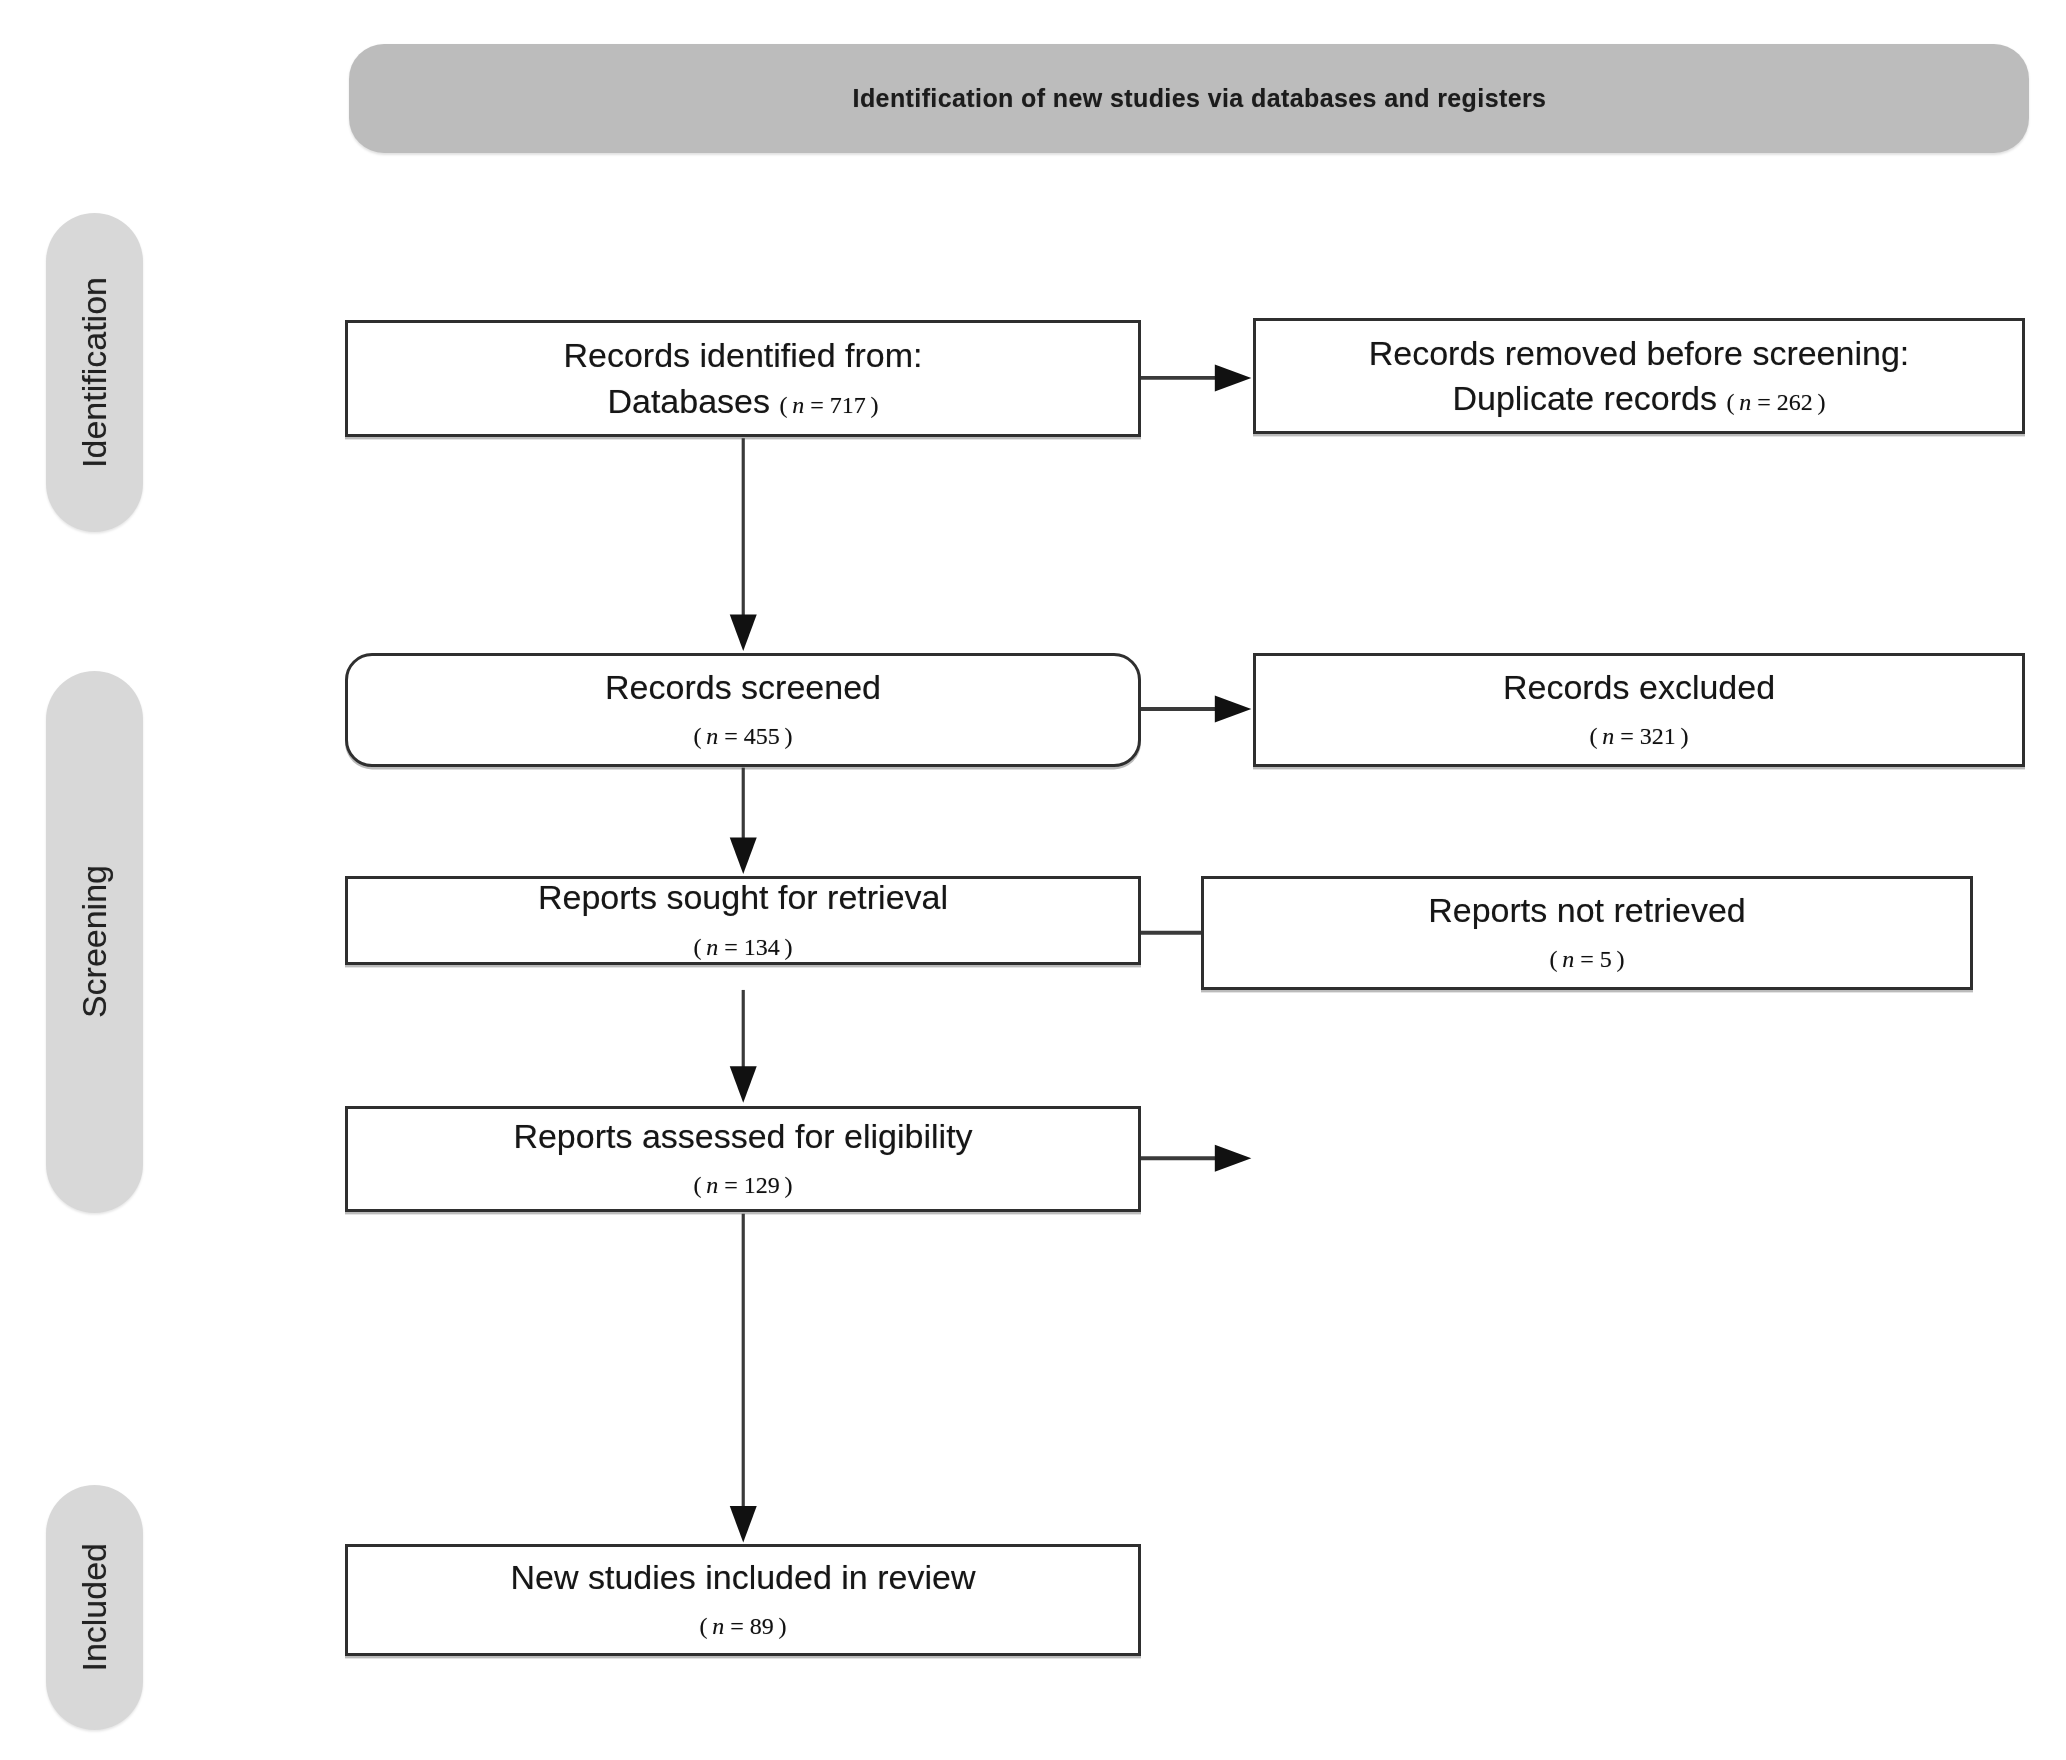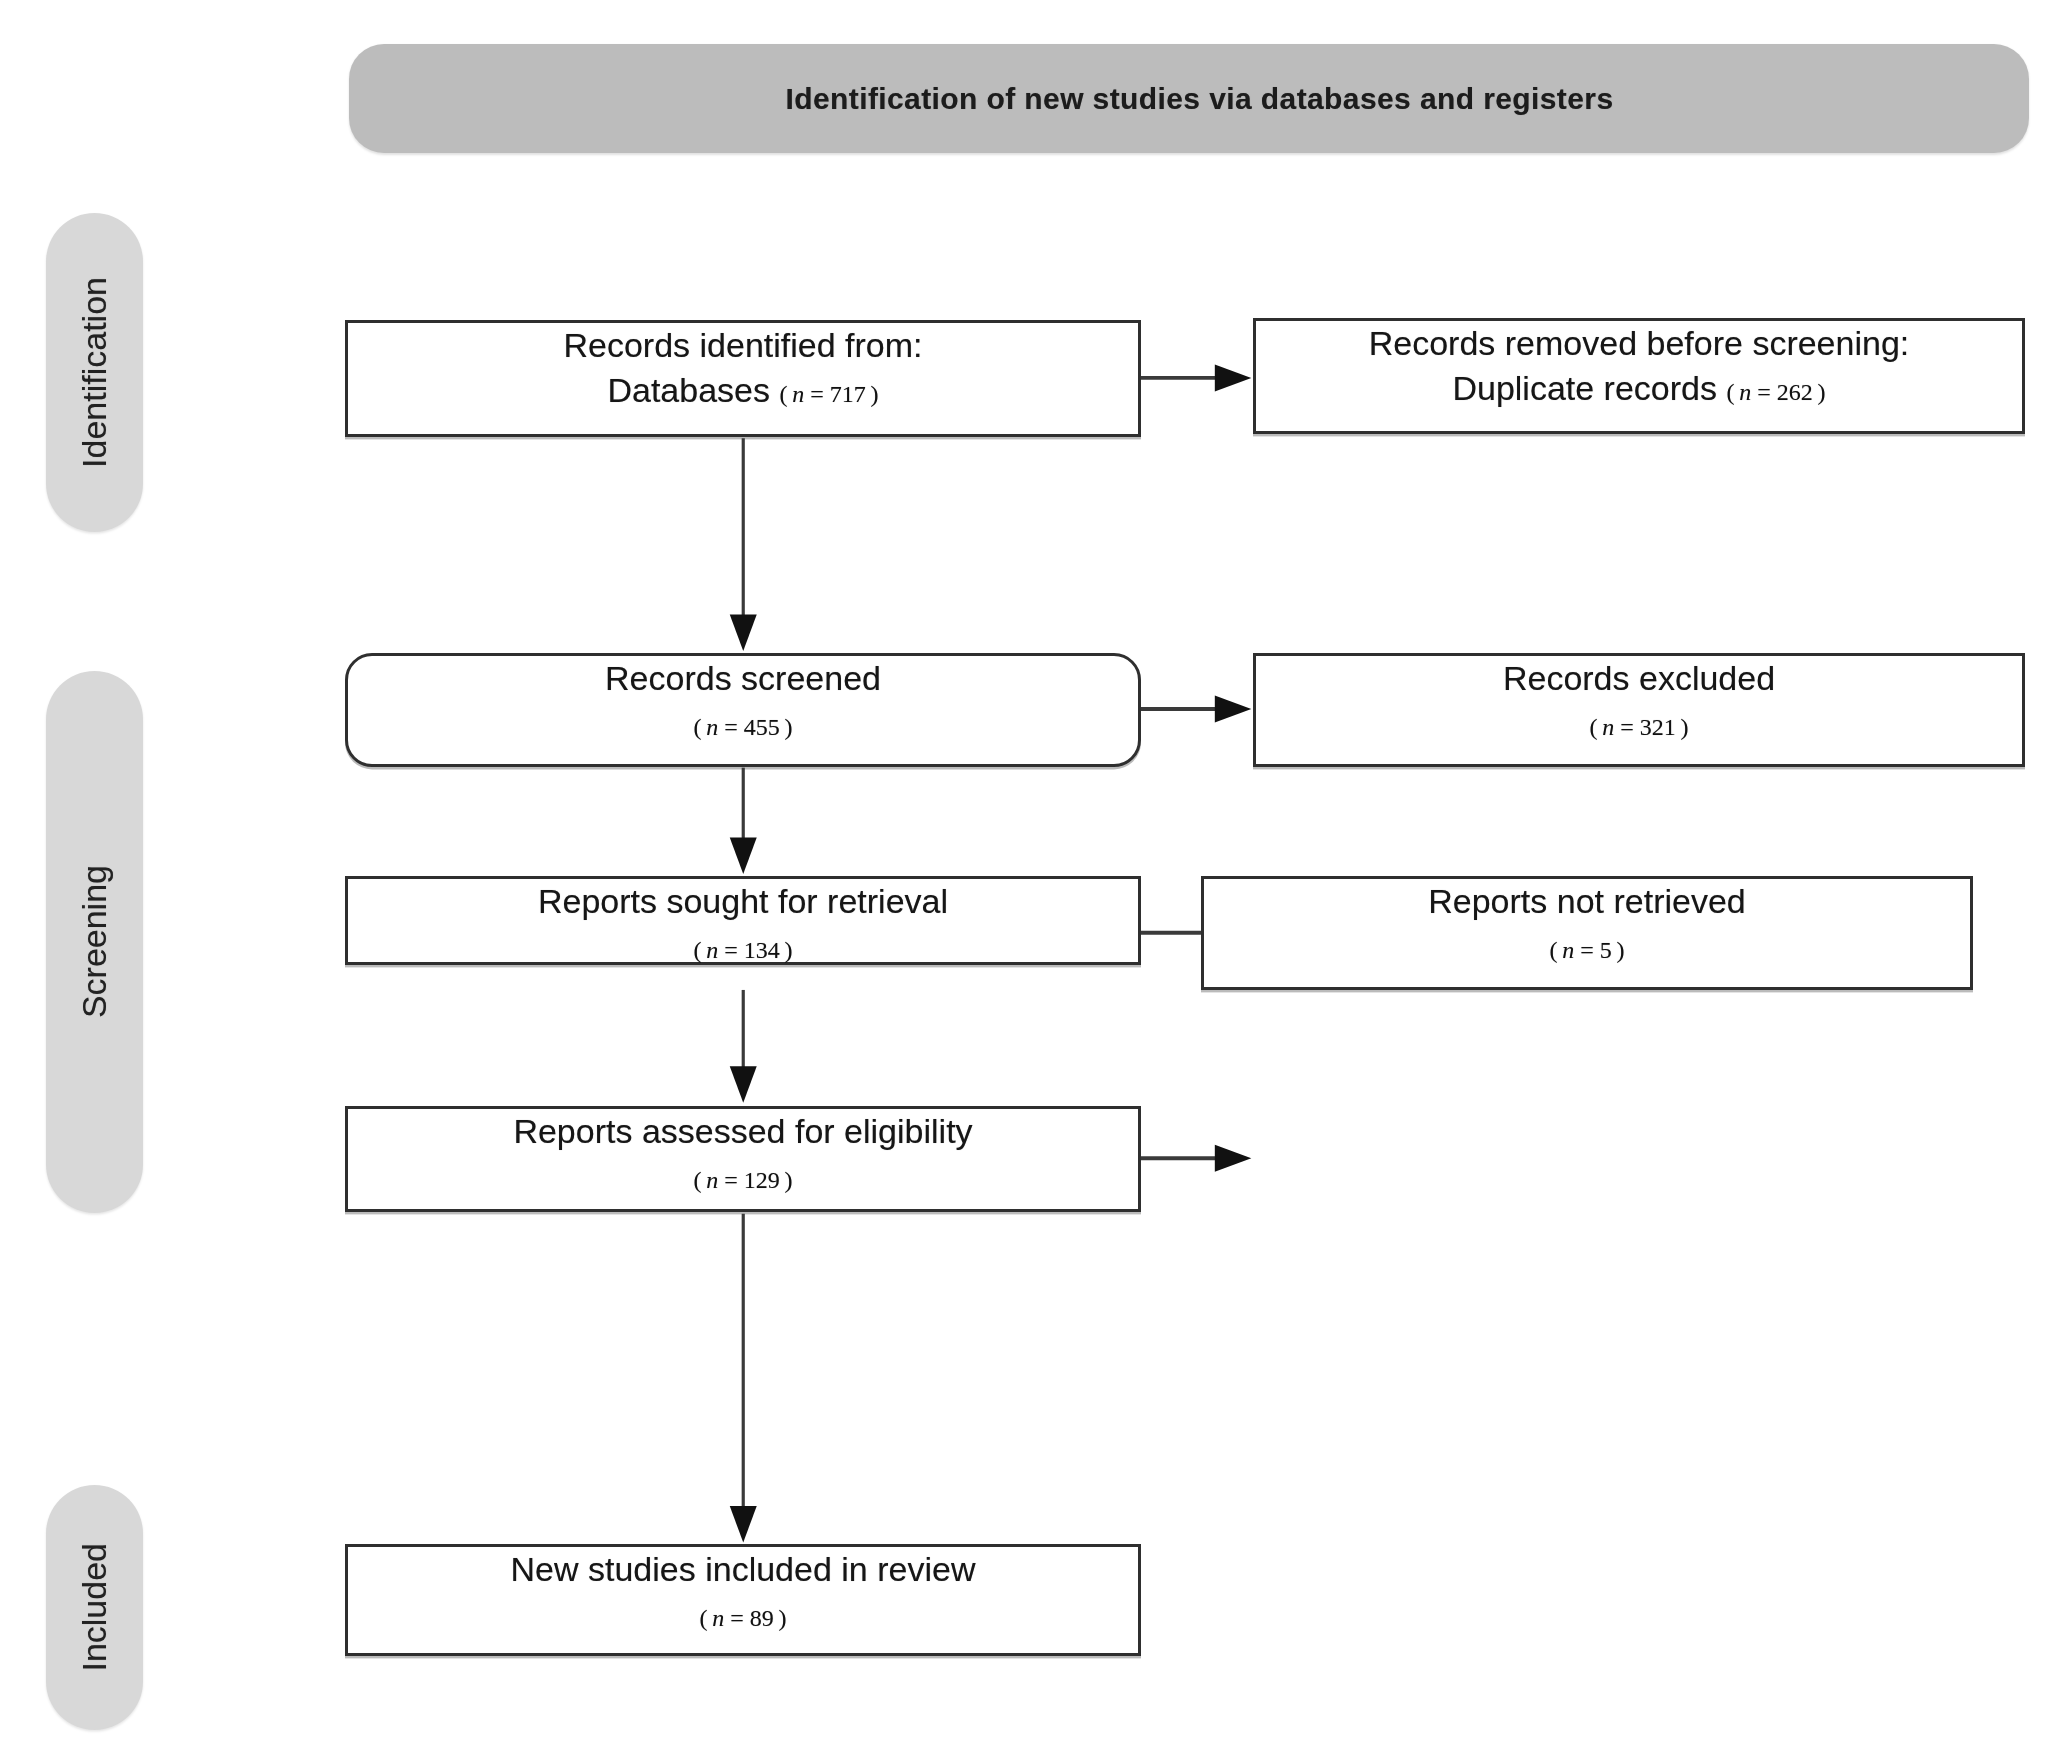--- a/index.html
+++ b/index.html
@@ -23,21 +23,21 @@
     left: 349px; top: 44px;
     width: 1680px; height: 109px;
     background: #bcbcbc;
     border-radius: 35px;
     display: flex;
     align-items: center;
     justify-content: center;
     box-shadow: 0 1.6px 2.4px rgba(0,0,0,0.12);
   }
   .header-pill .title {
-    font-size: 30px;
+    font-size: 25px;
     font-weight: 700;
     color: #1c1c1c;
     text-shadow: 0 0 0.8px rgba(0,0,0,0.35);
     letter-spacing: 0.4px;
     margin-left: 21px;
   }
   .stage-pill {
     position: absolute;
     left: 46px;
     width: 97px;
@@ -60,21 +60,21 @@
   #stage-screening      { top: 671px; height: 542px; }
   #stage-included       { top: 1485px; height: 245px; }
   .box {
     position: absolute;
     background: #ffffff;
     border: 3.2px solid #2f2f2f;
     box-sizing: border-box;
     display: flex;
     flex-direction: column;
     align-items: center;
-    justify-content: flex-start;
+    justify-content: center;
     text-align: center;
     box-shadow: 0 2.4px 0 rgba(60,60,60,0.35);
   }
   .flow-line {
     font-size: 34px;
     line-height: 1.33;
     color: #161616;
     text-shadow: 0 0 0.8px rgba(0,0,0,0.40);
     white-space: nowrap;
   }

